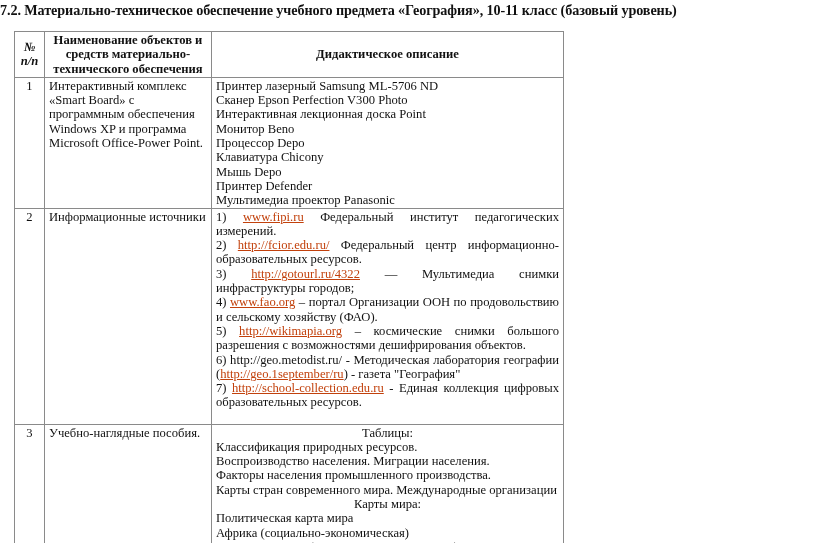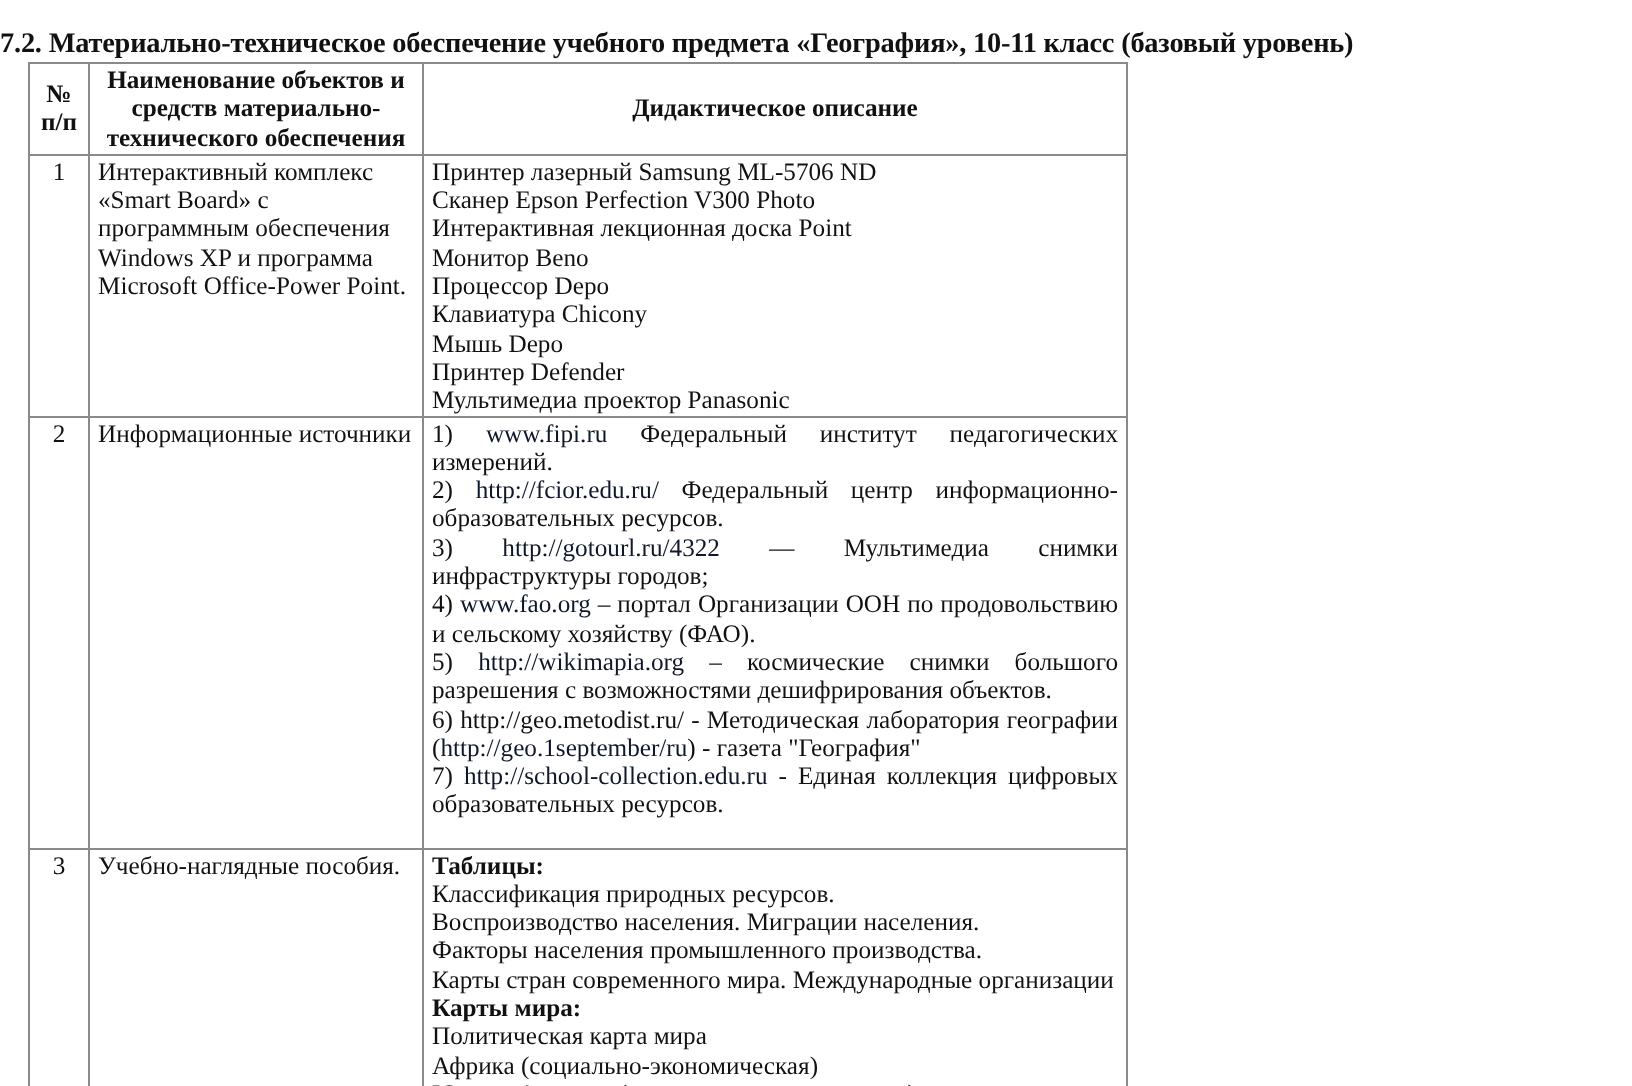--- a/index.html
+++ b/index.html
@@ -1,34 +1,34 @@
 <!DOCTYPE html>
 <html><head>
 <meta charset="utf-8">
 <style>
   html, body { margin: 0; padding: 0; background: #ffffff; }
   body { width: 816px; height: 543px; overflow: hidden; position: relative;
          font-family: "Liberation Serif", "DejaVu Serif", serif; color: #111; }
-  .title { position: absolute; left: 0; top: 14px; font-size: 14.2px; font-weight: bold;
+  .title { position: absolute; left: 0; top: 2px; font-size: 14.2px; font-weight: bold;
            white-space: nowrap; letter-spacing: -0.1px; }
   table { position: absolute; left: 14px; top: 31px; border-collapse: collapse;
           table-layout: fixed; width: 549px; font-size: 12.6px; line-height: 14.3px; }
   td, th { border: 1px solid #8a8a8a; vertical-align: top; padding: 1px 4px 0 4px; }
   col.c1 { width: 30px; } col.c2 { width: 167px; } col.c3 { width: 352px; }
   th { font-weight: bold; text-align: center; vertical-align: middle; padding: 1px 2px; }
-  th.h1 { height: 40px; }
+  th.h1 { height: 40px; font-style: italic; }
   td.num { text-align: center; padding-top: 1px; }
   .r1 td { height: 128px; }
   .r2 td { height: 214px; }
   .r3 td { height: 140px; }
   .just { text-align: justify; text-align-last: left; }
   .just p { margin: 0; }
   .line { display: block; white-space: nowrap; }
-  a, .link { color: #0f172a; }
-  .bold { font-weight: bold; }
+  a, .link { color: #c2410c; text-decoration: underline; }
+  .bold { font-weight: normal; text-align: center; }
 </style>
 </head>
 <body>
 
 <div class="title">7.2. Материально-техническое обеспечение учебного предмета «География», 10-11 класс (базовый уровень)</div>
 
 <table>
   <colgroup>
       <col class="c1">
       <col class="c2">

